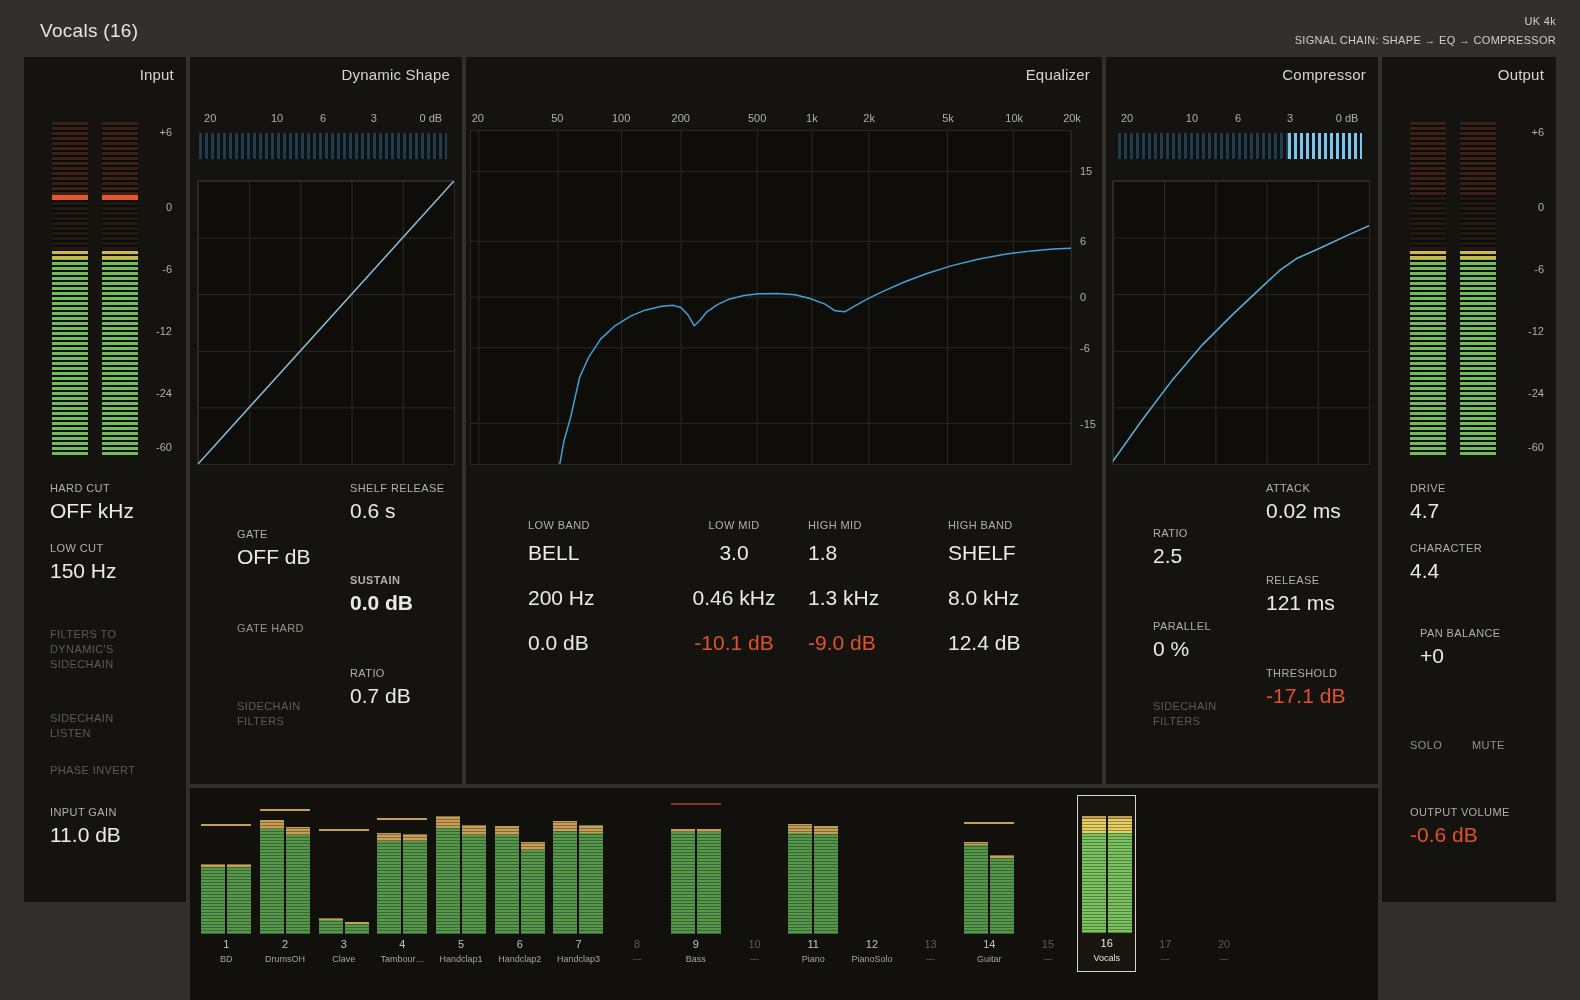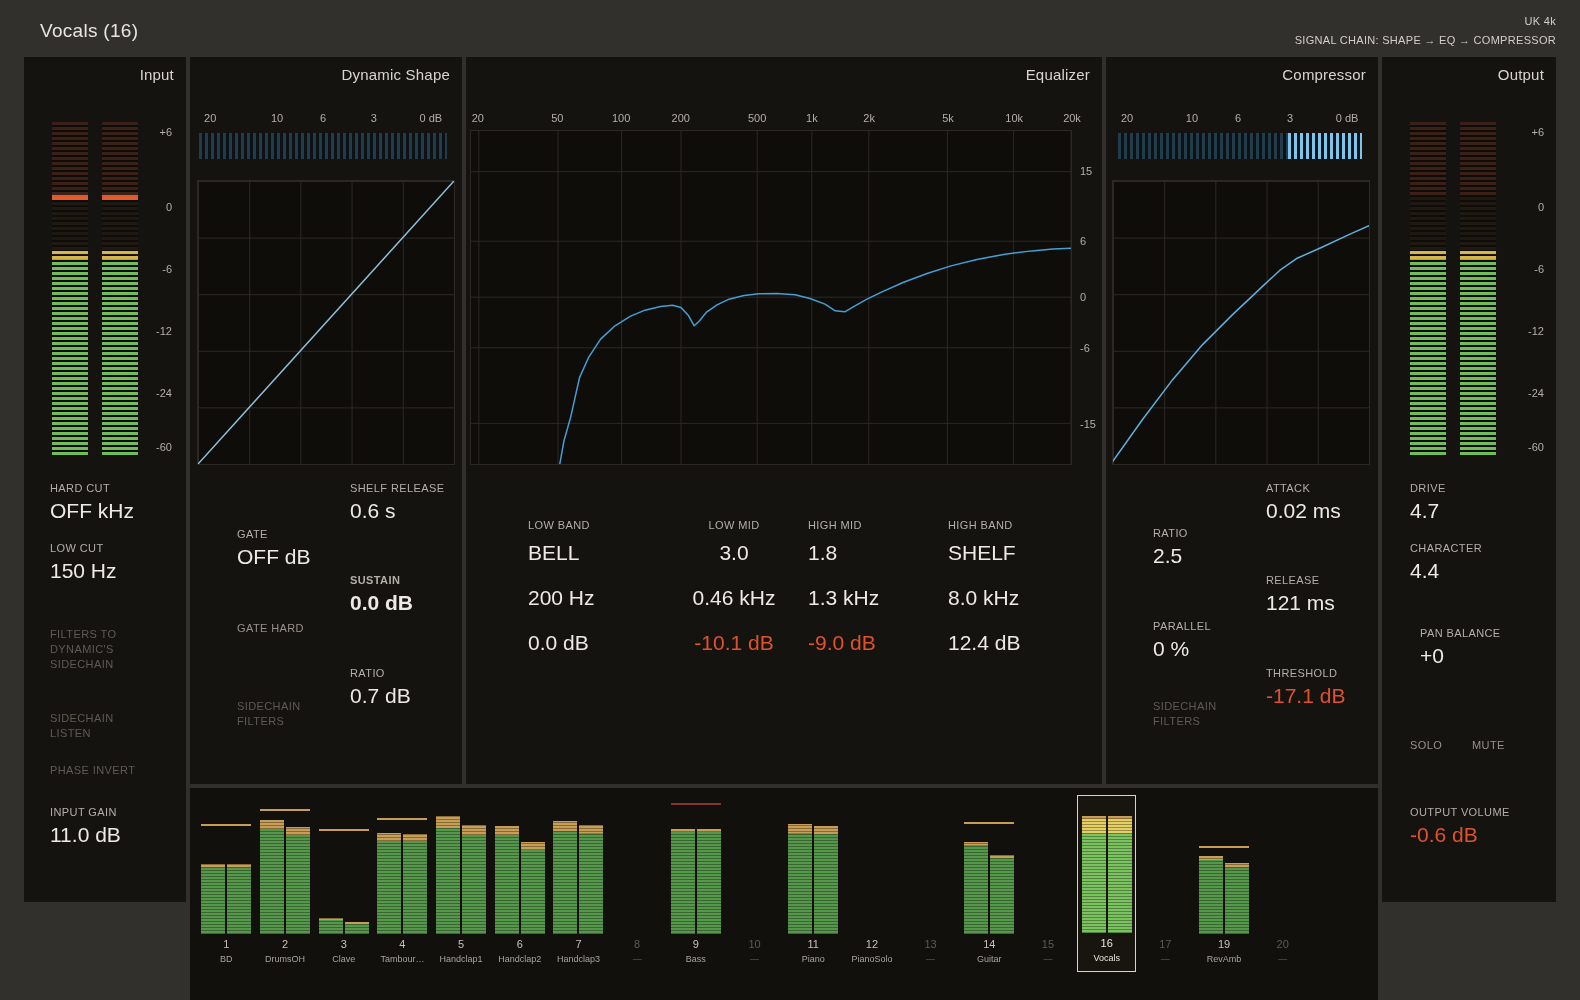--- a/index.html
+++ b/index.html
@@ -496,34 +496,19 @@
           </div>
         </div>
         <div class="chnum">16</div>
         <div class="chname">Vocals</div>
       </div>
       <div class="chslot empty">
         <div class="bars"></div>
         <div class="chnum">17</div>
         <div class="chname">—</div>
       </div>
-      <div class="chslot">
-        <div class="bars">
-          <div class="bar" style="height: 60%;">
-            <div class="tan" style="height: 4px;"></div>
-            <div class="gfill"></div>
-          </div>
-          <div class="bar" style="height: 55%;">
-            <div class="tan" style="height: 4px;"></div>
-            <div class="gfill"></div>
-          </div>
-        </div>
-        <div class="chpeak" style="bottom: 123.8px;"></div>
-        <div class="chnum">19</div>
-        <div class="chname">RevAmb</div>
-      </div>
       <div class="chslot empty">
         <div class="bars"></div>
         <div class="chnum">20</div>
         <div class="chname">—</div>
       </div>
     </div>
 </div>
 
 </body></html>

